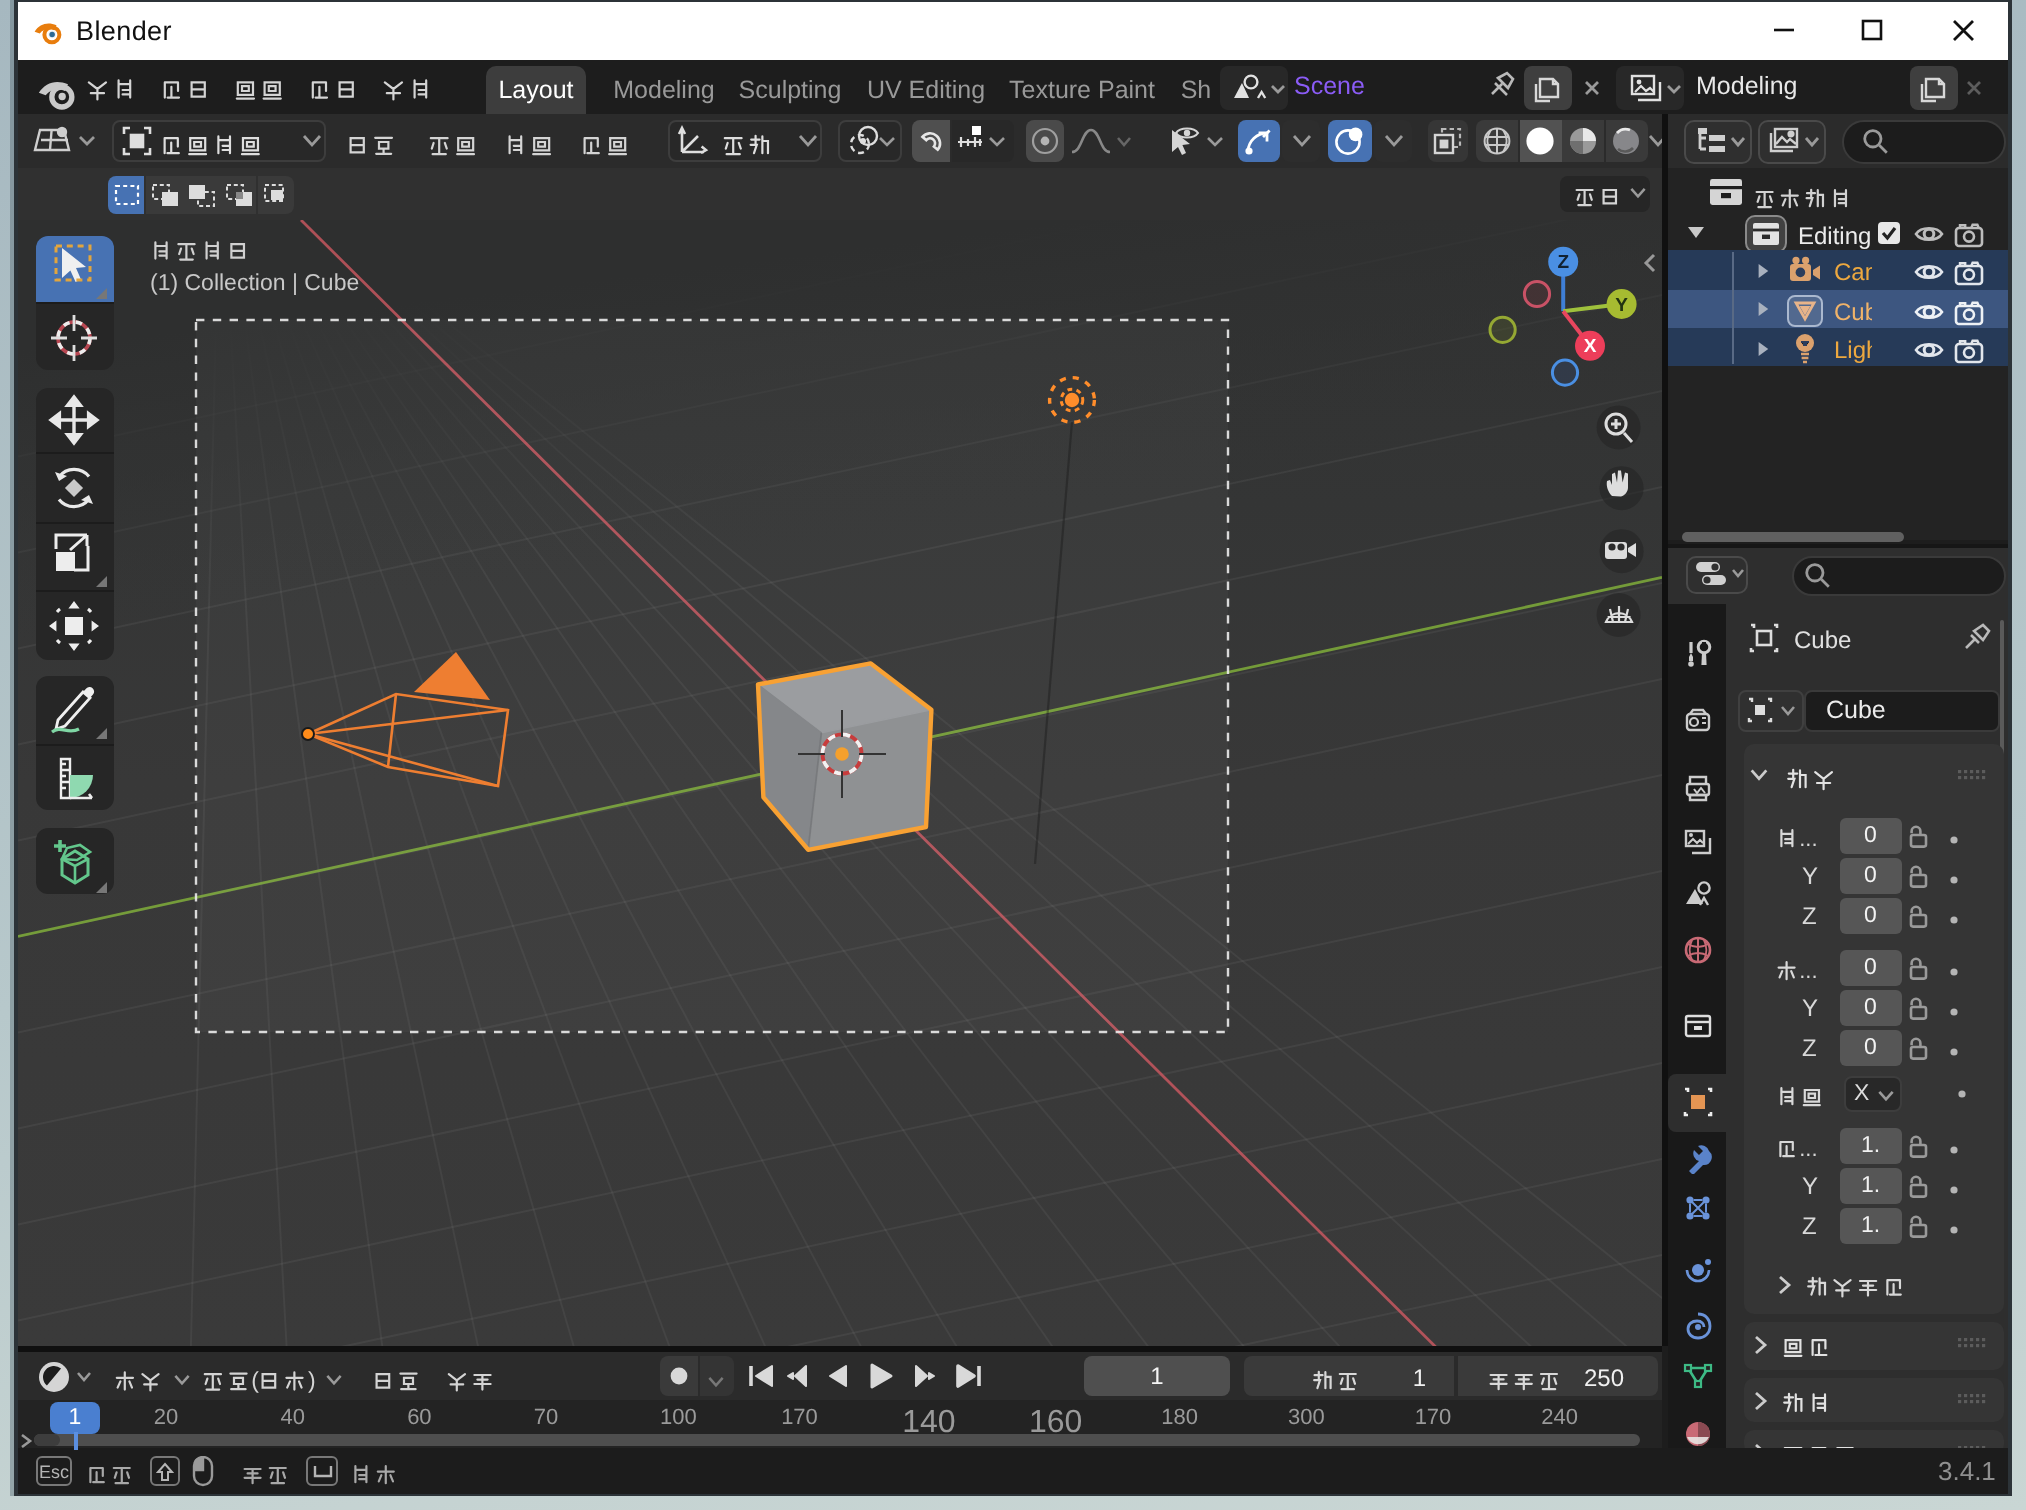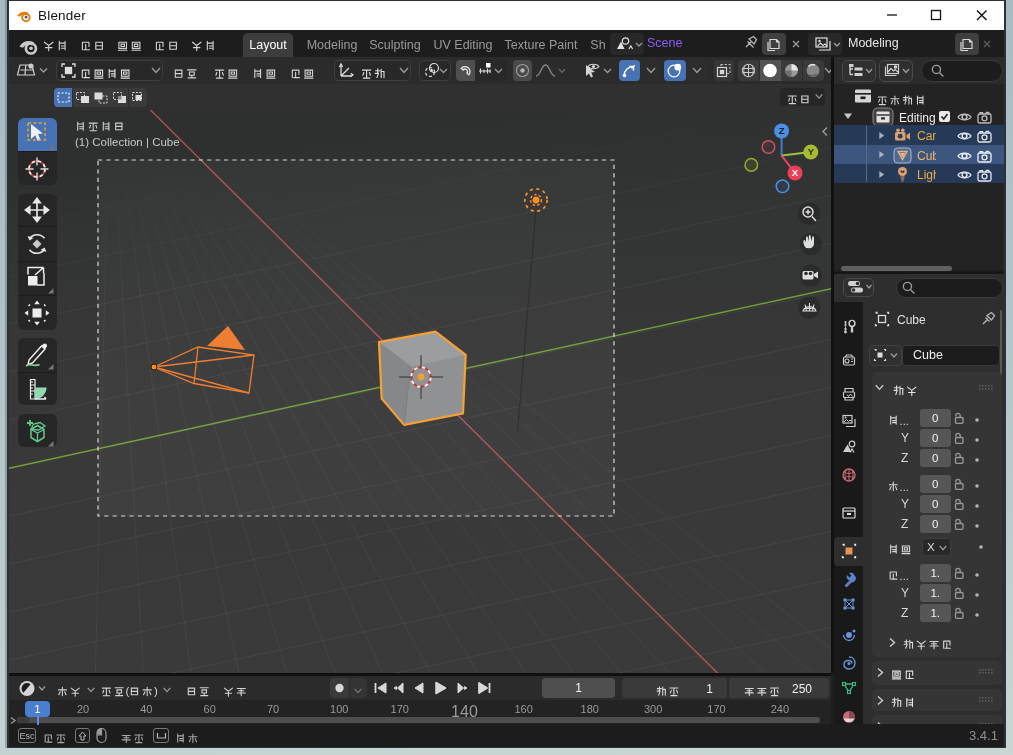--- a/index.html
+++ b/index.html
@@ -894,21 +894,21 @@
       <path d="M 1.3 3.5 H9.3 M 2.8 5.7 H7.8 M 1.3 7.9 H9.3 M 5.3 3.5 V10.6 M 13.9 3.5 H21.9 M 15.4 5.7 H20.4 M 13.9 7.9 H21.9 M 17.9 3.5 V10.6 M 26.5 3.0 H34.5 M 30.5 3.0 V10.6 M 27.4 10.6 H33.6 M 27.9 5.2 L 27.0 7.9 M 33.2 5.2 L 34.1 7.9" fill="none" stroke="#d8d8d8" stroke-width="1.1" stroke-linecap="round"></path>
     </svg></div>
 <div class="abs lat" style="left:779px;top:681.5px;width:33px;text-align:right;font-size:12px;color:#f0f0f0">250</div>
 <div class="abs lat" style="left:71.0px;top:703px;width:24px;text-align:center;font-size:11px;color:#9a9a9a">20</div>
 <div class="abs lat" style="left:134.35px;top:703px;width:24px;text-align:center;font-size:11px;color:#9a9a9a">40</div>
 <div class="abs lat" style="left:197.7px;top:703px;width:24px;text-align:center;font-size:11px;color:#9a9a9a">60</div>
 <div class="abs lat" style="left:261.05px;top:703px;width:24px;text-align:center;font-size:11px;color:#9a9a9a">70</div>
 <div class="abs lat" style="left:324.4px;top:703px;width:24px;text-align:right;font-size:11px;color:#9a9a9a">100</div>
 <div class="abs lat" style="left:387.75px;top:703px;width:24px;text-align:center;font-size:11px;color:#9a9a9a">170</div>
 <div class="abs lat" style="left:451.1px;top:703px;width:24px;text-align:center;font-size:16px;color:#9a9a9a">140</div>
-<div class="abs lat" style="left:514.45px;top:703px;width:24px;text-align:left;font-size:11px;color:#9a9a9a">160</div>
+<div class="abs lat" style="left:514.45px;top:703px;width:24px;text-align:left;font-size:16px;color:#9a9a9a">160</div>
 <div class="abs lat" style="left:577.8px;top:703px;width:24px;text-align:center;font-size:11px;color:#9a9a9a">180</div>
 <div class="abs lat" style="left:641.15px;top:703px;width:24px;text-align:center;font-size:11px;color:#9a9a9a">300</div>
 <div class="abs lat" style="left:704.5px;top:703px;width:24px;text-align:center;font-size:11px;color:#9a9a9a">170</div>
 <div class="abs lat" style="left:767.85px;top:703px;width:24px;text-align:center;font-size:11px;color:#9a9a9a">240</div>
 <div class="abs" style="left:25px;top:701px;width:25px;height:16px;background:#4a7fd0;border-radius:4px"></div>
 <div class="abs lat" style="left:25px;top:702.5px;width:25px;text-align:center;font-size:11.5px;color:#fff">1</div>
 <div class="abs" style="left:36.5px;top:716px;width:2.5px;height:9px;background:#5b8fe0;z-index:3"></div>
 <div class="abs" style="left:17px;top:716.5px;width:803px;height:6.5px;background:#4e4e4e;border-radius:3.5px"></div>
 <div class="abs" style="left:17px;top:716.5px;width:13px;height:6.5px;background:#3d3d3d;border-radius:3.5px"></div>
 <svg class="abs" style="left:8.5px;top:716px" width="8" height="9" viewBox="0 0 8 9">

